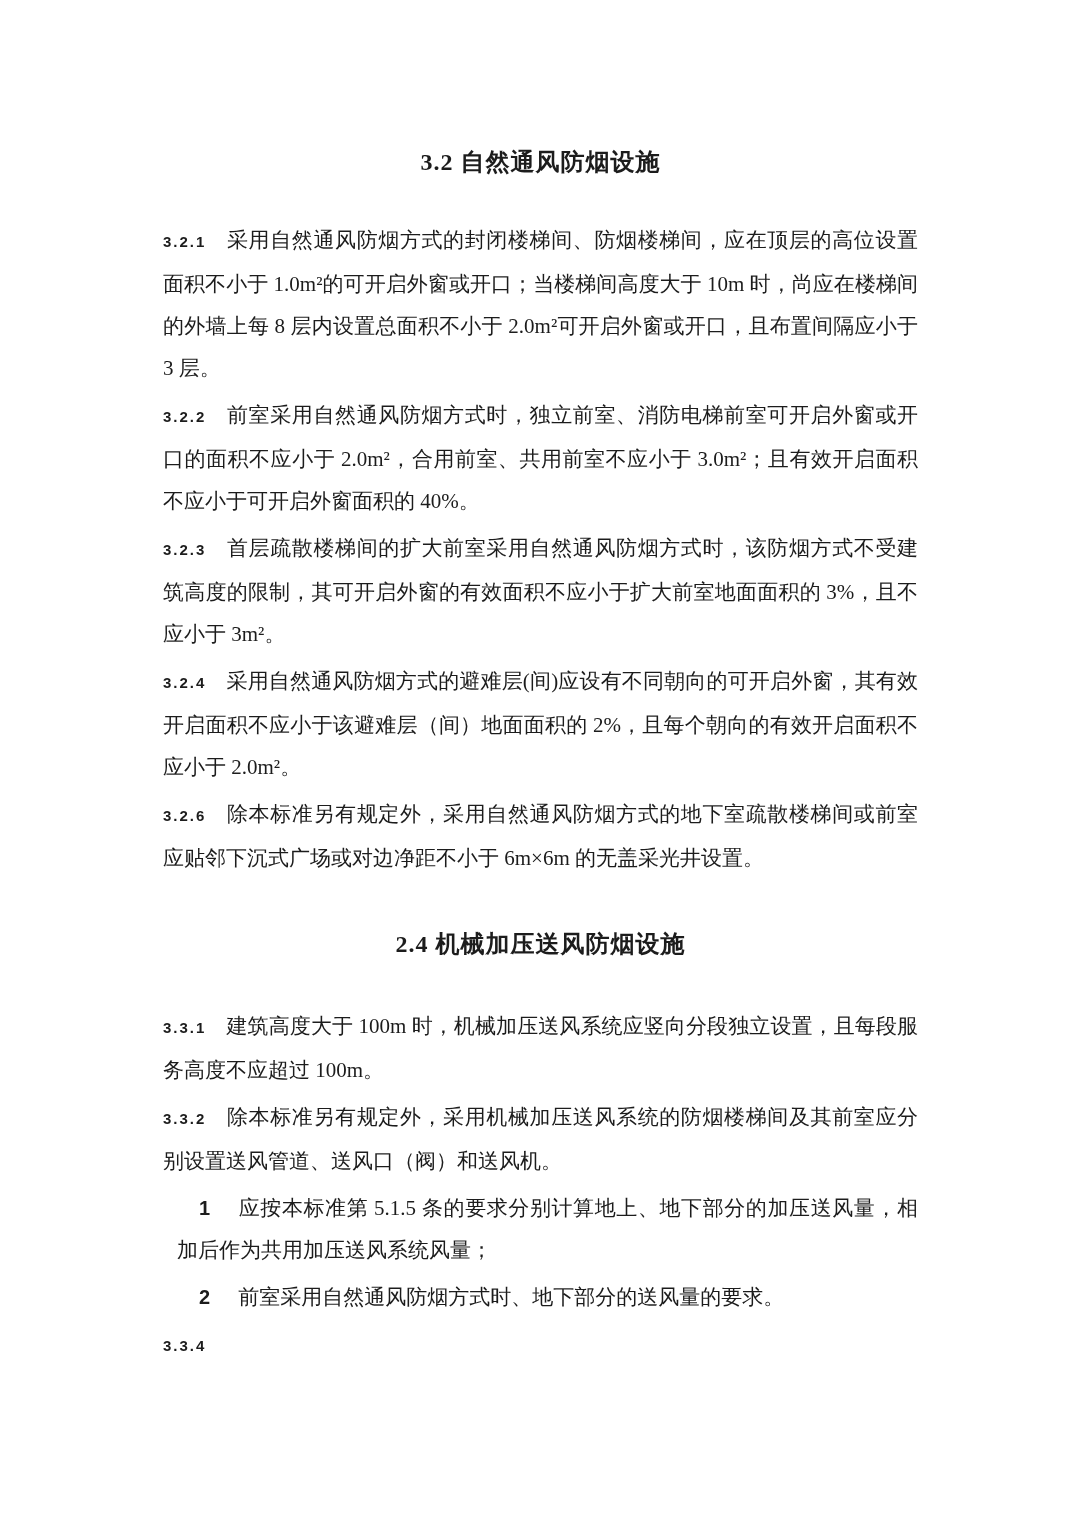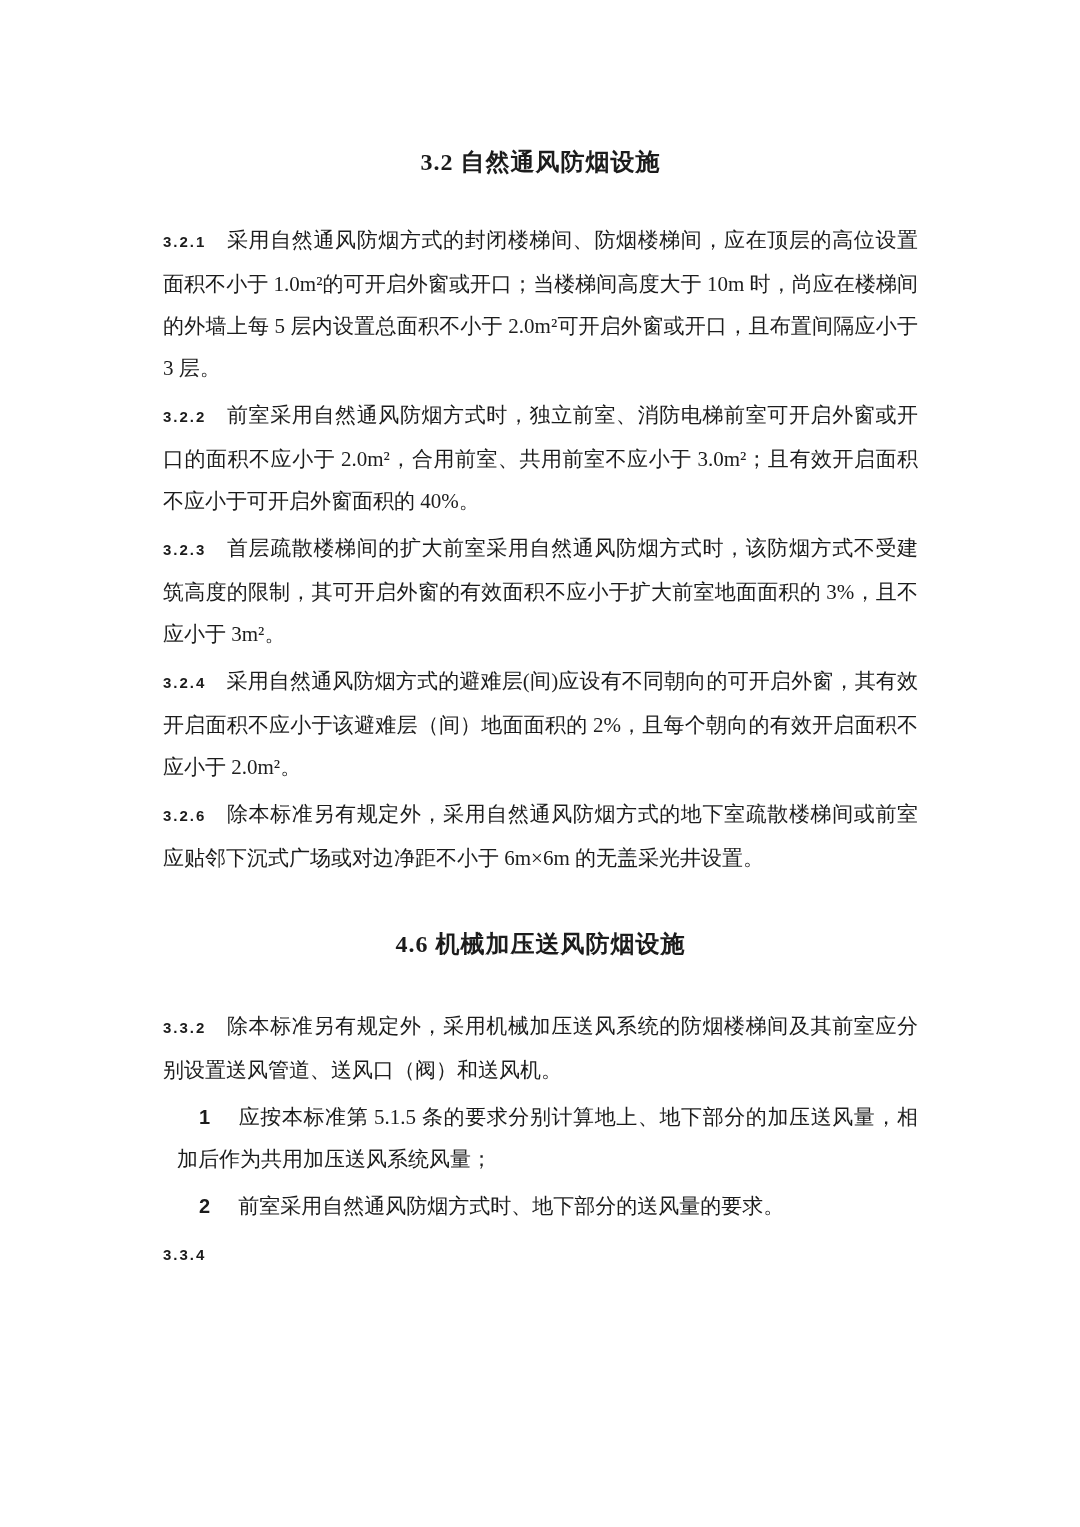--- a/index.html
+++ b/index.html
@@ -71,33 +71,34 @@
   }
 </style>
 </head>
 <body>
 
 <div class="page">
   <div class="content">
 
     <h2 class="section-title">3.2 自然通风防烟设施</h2>
 
-    <p class="clause"><span class="num">3.2.1</span><span class="txt">采用自然通风防烟方式的封闭楼梯间、防烟楼梯间，应在顶层的高位设置面积不小于 1.0m²的可开启外窗或开口；当楼梯间高度大于 10m 时，尚应在楼梯间的外墙上每 5 层内设置总面积不小于 2.0m²可开启外窗或开口，且布置间隔应小于 3 层。</span></p>
+    <p class="clause"><span class="num">3.2.1</span><span class="txt">采用自然通风防烟方式的封闭楼梯间、防烟楼梯间，应在顶层的高位设置面积不小于 1.0m²的可开启外窗或开口；当楼梯间高度大于 10m 时，尚应在楼梯间的外墙上每 8 层内设置总面积不小于 2.0m²可开启外窗或开口，且布置间隔应小于 3 层。</span></p>
 
     <p class="clause"><span class="num">3.2.2</span><span class="txt">前室采用自然通风防烟方式时，独立前室、消防电梯前室可开启外窗或开口的面积不应小于 2.0m²，合用前室、共用前室不应小于 3.0m²；且有效开启面积不应小于可开启外窗面积的 40%。</span></p>
 
     <p class="clause"><span class="num">3.2.3</span><span class="txt">首层疏散楼梯间的扩大前室采用自然通风防烟方式时，该防烟方式不受建筑高度的限制，其可开启外窗的有效面积不应小于扩大前室地面面积的 3%，且不应小于 3m²。</span></p>
 
     <p class="clause"><span class="num">3.2.4</span><span class="txt">采用自然通风防烟方式的避难层(间)应设有不同朝向的可开启外窗，其有效开启面积不应小于该避难层（间）地面面积的 2%，且每个朝向的有效开启面积不应小于 2.0m²。</span></p>
 
 
     <p class="clause"><span class="num">3.2.6</span><span class="txt">除本标准另有规定外，采用自然通风防烟方式的地下室疏散楼梯间或前室应贴邻下沉式广场或对边净距不小于 6m×6m 的无盖采光井设置。</span></p>
 
-    <h2 class="section-title second">4.6 机械加压送风防烟设施</h2>
+    <h2 class="section-title second">2.4 机械加压送风防烟设施</h2>
 
+    <p class="clause"><span class="num">3.3.1</span><span class="txt">建筑高度大于 100m 时，机械加压送风系统应竖向分段独立设置，且每段服务高度不应超过 100m。</span></p>
 
     <p class="clause"><span class="num">3.3.2</span><span class="txt">除本标准另有规定外，采用机械加压送风系统的防烟楼梯间及其前室应分别设置送风管道、送风口（阀）和送风机。</span></p>
 
 
     <p class="subclause"><span class="subnum">1</span><span class="txt">应按本标准第 5.1.5 条的要求分别计算地上、地下部分的加压送风量，相加后作为共用加压送风系统风量；</span></p>
 
     <p class="subclause"><span class="subnum">2</span><span class="txt">前室采用自然通风防烟方式时、地下部分的送风量的要求。</span></p>
 
     <p class="clause"><span class="num">3.3.4</span></p>
 

